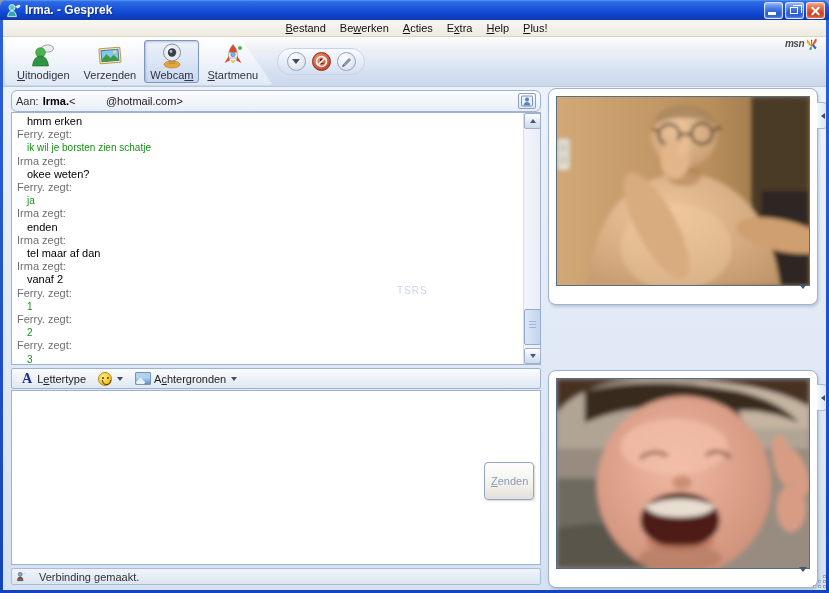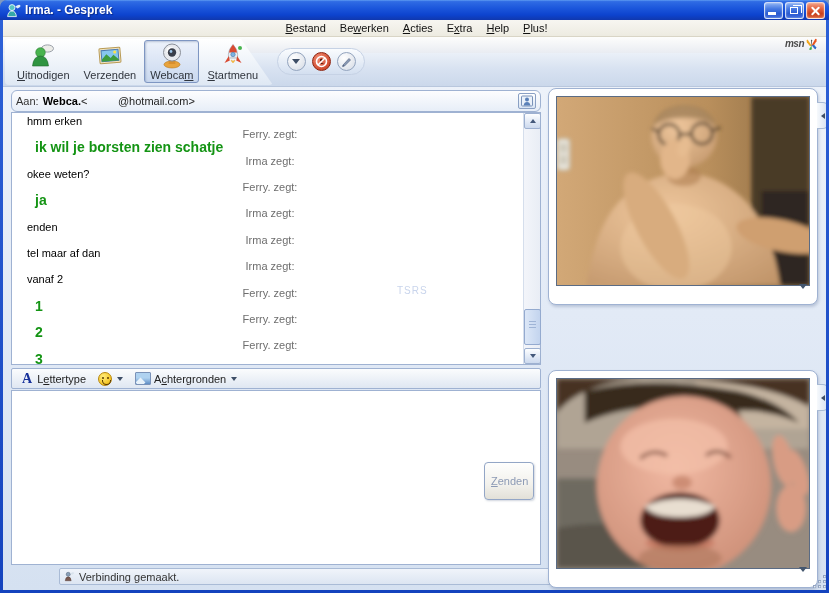--- a/index.html
+++ b/index.html
@@ -76,23 +76,23 @@
   .to-label{margin-right:4px;}
   .to-name{font-weight:bold;color:#000;}
   .to-address{white-space:pre;color:#222;}
   .to-icon-btn{margin-left:auto;width:18px;height:16px;border:1px solid #8AA0C4;border-radius:2px;
     background:linear-gradient(180deg,#FFFFFF,#D8E4F4);display:flex;align-items:center;justify-content:center;}
   .to-icon-btn svg{width:12px;height:12px;}
   .chat-box{position:absolute;left:8px;top:92px;width:530px;height:253px;background:#fff;
     border:1px solid #9FB2D2;}
   .chat-content{position:absolute;left:0;top:0;right:17px;bottom:0;overflow:hidden;padding:2px 0 0 0;}
   .chat-line{line-height:13.2px;white-space:nowrap;}
-  .chat-line.sender{color:#6E6E6E;padding-left:5px;text-align:center;}
+  .chat-line.sender{color:#6E6E6E;padding-left:5px;}
   .chat-line.msg{color:#000;padding-left:15px;}
-  .chat-line.msg.green{color:#149414;font-weight:bold;font-size:14px;margin-left:8px;}
+  .chat-line.msg.green{color:#149414;font-weight:normal;font-size:10px;}
   .watermark{position:absolute;left:385px;top:172px;color:#C9D5EC;font-size:10px;letter-spacing:1px;filter:blur(0.7px);}
   
   .scrollbar{position:absolute;top:0;right:0;width:17px;bottom:0;background:linear-gradient(90deg,#F3F5FA,#E9EDF5);border-left:1px solid #D5DEEC;}
   .sb-btn{position:absolute;left:0;width:17px;height:16px;border:1px solid #9DB0D0;border-radius:2px;
     background:linear-gradient(180deg,#FDFEFF,#CCD9EE);display:flex;align-items:center;justify-content:center;}
   .sb-btn.up{top:0;} .sb-btn.down{bottom:0;}
   .arr-up{width:0;height:0;border-left:3px solid transparent;border-right:3px solid transparent;border-bottom:4px solid #44587A;}
   .arr-dn{width:0;height:0;border-left:3px solid transparent;border-right:3px solid transparent;border-top:4px solid #44587A;}
   .sb-thumb{position:absolute;left:0;width:17px;height:36px;bottom:19px;border:1px solid #94AACF;border-radius:2px;
     background:linear-gradient(90deg,#DCE7F7,#C3D4EE);}
@@ -110,21 +110,21 @@
   .bg-ico{width:16px;height:13px;border:1px solid #7A92B8;border-radius:1px;background:linear-gradient(180deg,#AFD2F0 45%,#5E8CC4);position:relative;overflow:hidden;}
   .bg-ico:before{content:"";position:absolute;left:1px;bottom:-2px;width:7px;height:7px;background:#E8F2FA;transform:rotate(45deg);}
   
   .compose{position:absolute;left:8px;top:370px;width:530px;height:175px;background:#fff;border:1px solid #9FB2D2;}
   .send-btn{position:absolute;right:6px;top:71px;width:50px;height:38px;border:1px solid #93A6C6;border-radius:4px;
     background:linear-gradient(180deg,#FEFEFD 0%,#F2F1EC 60%,#E2E0D8 100%);
     color:#8C9AB5;font-size:11px;font-family:inherit;box-shadow:1px 1px 2px rgba(120,135,160,.35);}
   
   .status-bar{position:absolute;left:8px;top:548px;width:530px;height:17px;
     background:linear-gradient(180deg,#F0F4FA,#DCE5F2);border:1px solid #A9BBD6;border-radius:2px;
-    display:flex;align-items:center;gap:4px;padding:0 4px;color:#333;margin-left:48px;}
+    display:flex;align-items:center;gap:12px;padding:0 4px;color:#333;}
   .status-icon svg{width:11px;height:11px;display:block;}
   
   .cam-panel{position:absolute;left:545px;width:270px;background:#fff;border:1px solid #9FB2D2;border-radius:8px;
     box-shadow:1px 2px 3px rgba(90,110,150,.3);}
   .cam-panel.p1{top:68px;height:217px;}
   .cam-panel.p2{top:350px;height:218px;}
   .cam-video{position:absolute;left:7px;top:7px;right:7px;bottom:18px;border:1px solid #5A6B84;background:#888;overflow:hidden;}
   .cam-video svg{width:100%;height:100%;display:block;}
   .cam-strip{position:absolute;left:7px;right:7px;bottom:3px;height:12px;display:flex;justify-content:flex-end;align-items:center;padding-right:3px;}
   .cam-chevron{width:0;height:0;border-left:4px solid transparent;border-right:4px solid transparent;border-top:5px solid #44566E;}
@@ -256,21 +256,21 @@
             <path d="M7.4 8 L10 11.4 Q12 13.2 12 10 L9.8 7.4 Z" fill="#2E6BC8"></path>
             <path d="M6.6 2.4 Q7 1 7.6 2.4 L7.3 8.6 L6.9 8.6 Z" fill="#4a4a4a"></path>
           </svg>
       </div>
     </div>
 
     <div class="content-bg"></div>
 
     <div class="to-bar">
       <span class="to-label">Aan:</span>
-      <span class="to-name">Webca.</span>
+      <span class="to-name">Irma.</span>
       <span class="to-address">&lt;          @hotmail.com&gt;</span>
       <span class="to-icon-btn">
         <svg viewBox="0 0 12 12">
             <rect x="0.5" y="1" width="11" height="10" rx="1" fill="#EAF1FA" stroke="#7A92B8"></rect>
             <circle cx="6" cy="4.6" r="2" fill="#5A80B8"></circle>
             <path d="M2.6 10.4 q0.6 -3.4 3.4 -3.4 q2.8 0 3.4 3.4 z" fill="#5A80B8"></path>
           </svg>
       </span>
     </div>
 

